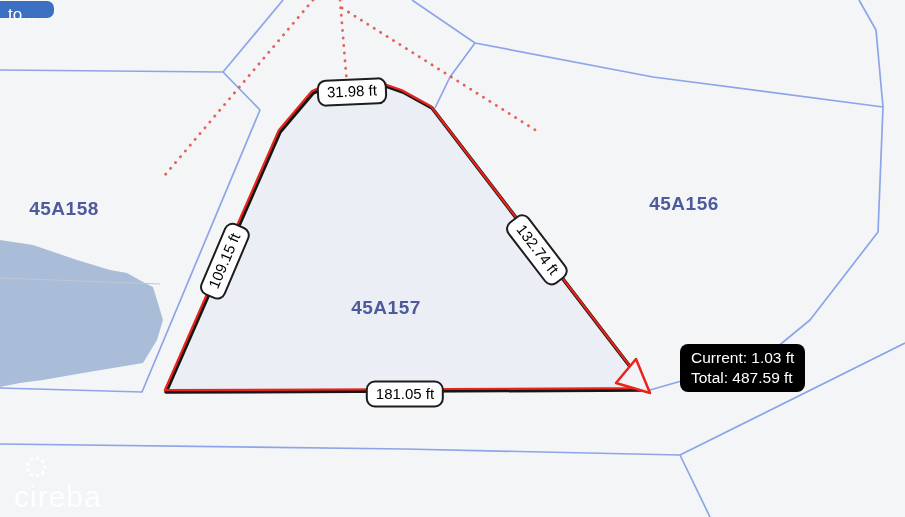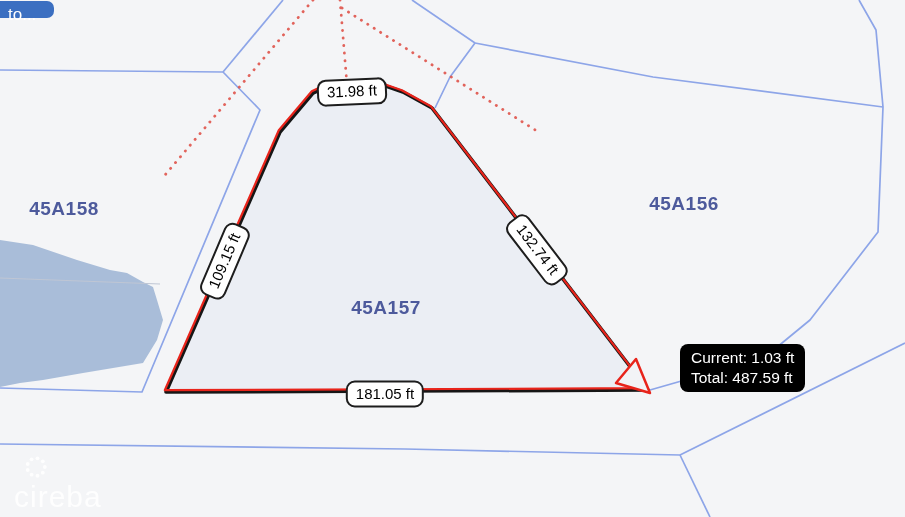--- a/index.html
+++ b/index.html
@@ -19,21 +19,21 @@
 
   
   .mlabel{
     position:absolute;background:#ffffff;border:2px solid #1d1d1d;
     border-radius:9px;padding:2px 8px 3px;font-size:15px;color:#000;
     white-space:nowrap;line-height:18px;
   }
   .mlabel-top   {left:352px;top:92px; transform:translate(-50%,-50%) rotate(-2.5deg);}
   .mlabel-left  {left:225px;top:261px;transform:translate(-50%,-50%) rotate(-67deg);}
   .mlabel-right {left:537px;top:250px;transform:translate(-50%,-50%) rotate(52.5deg);}
-  .mlabel-bottom{left:385px;top:394px;transform:translate(-50%,-50%);}
+  .mlabel-bottom{left:405px;top:394px;transform:translate(-50%,-50%);}
 
   
   .measure-tooltip{
     position:absolute;left:647px;top:344px;
     background:#000;color:#fff;border-radius:8px;
     padding:4px 11px 5px;font-size:15.5px;line-height:19.5px;
     white-space:nowrap;
     margin-left:33px;
   }
 

